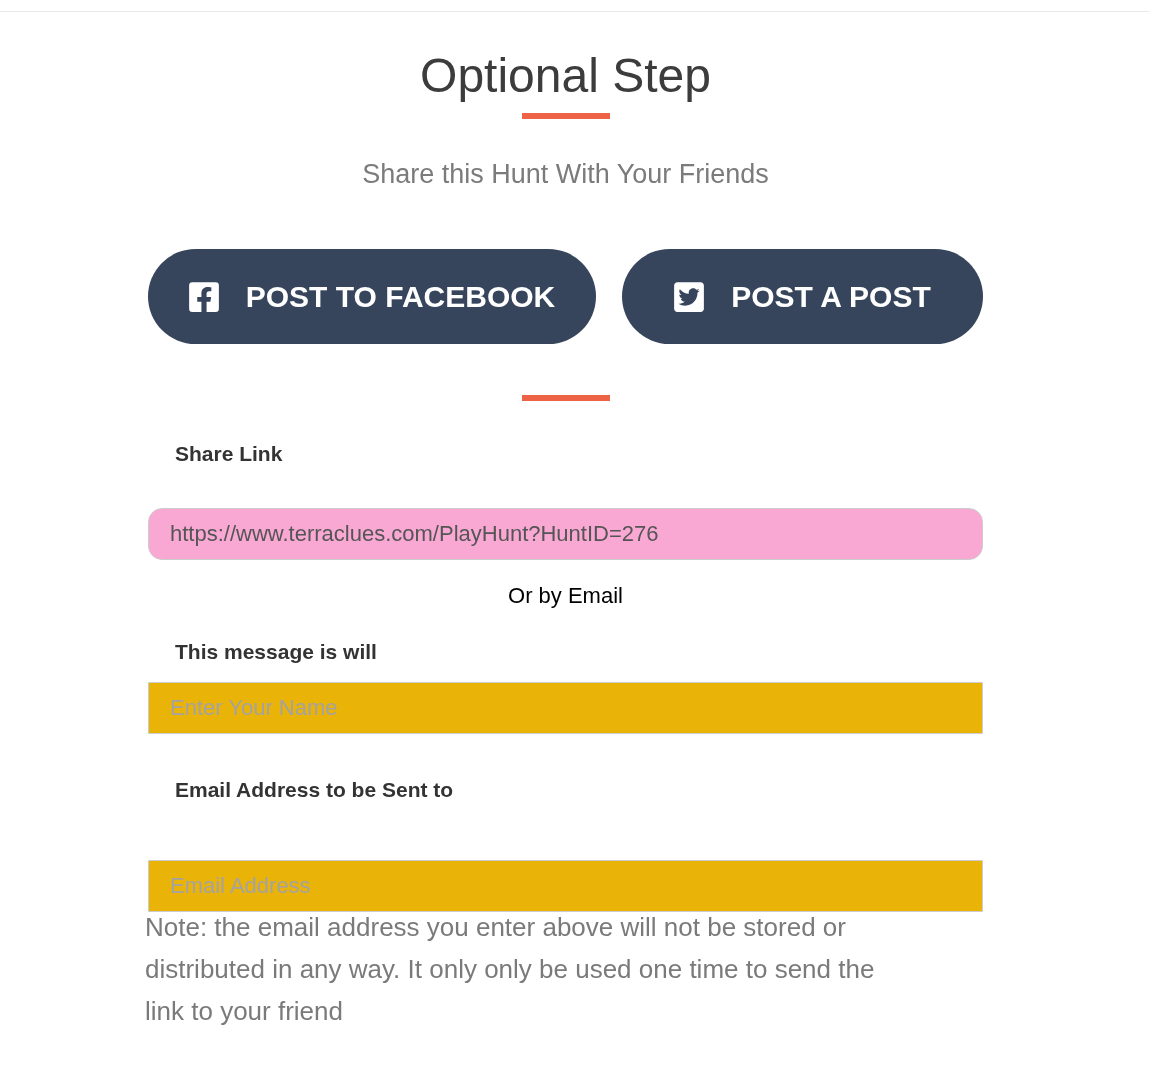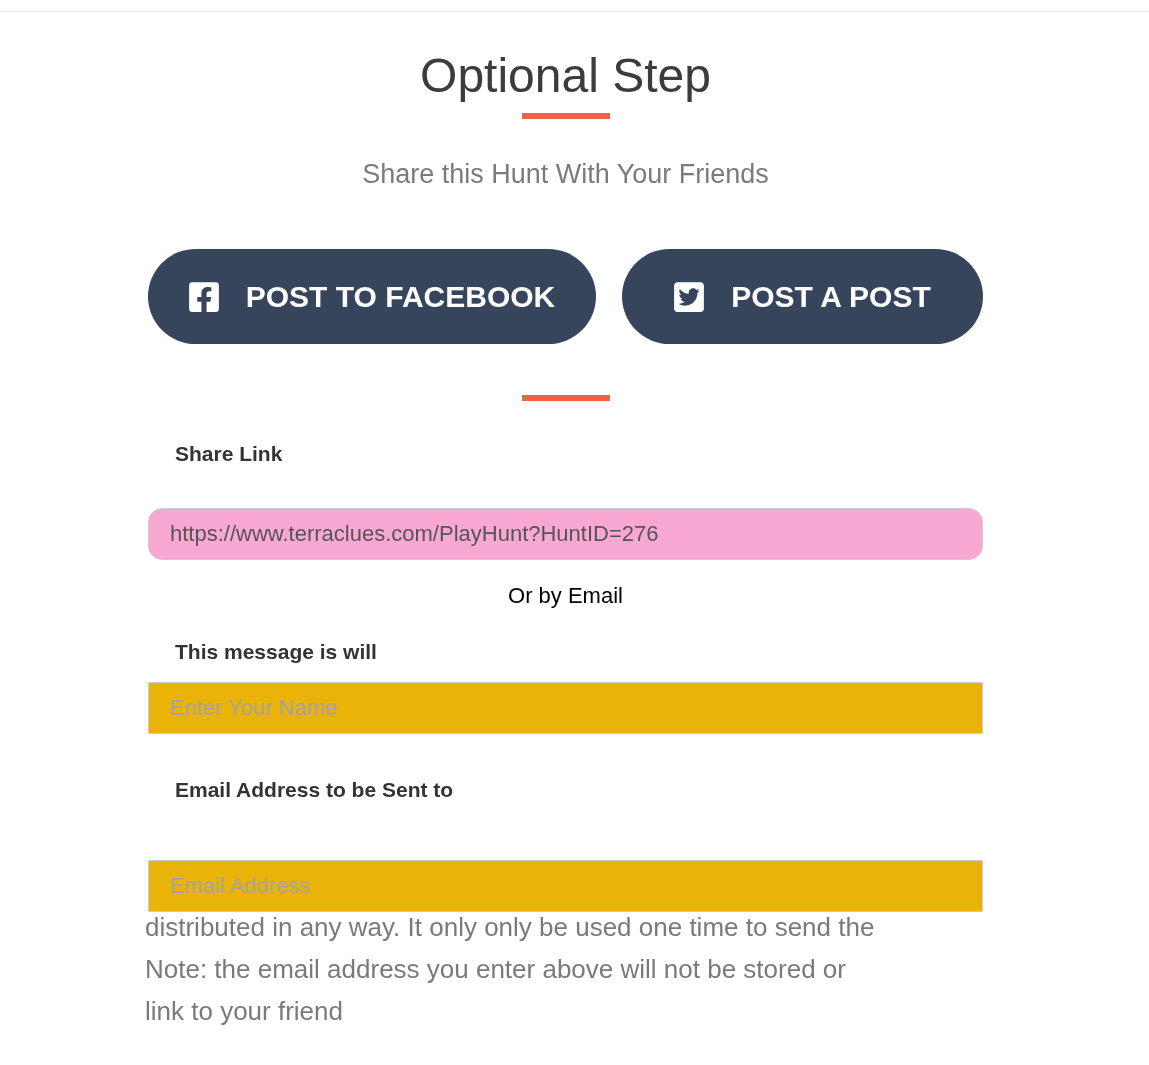--- a/index.html
+++ b/index.html
@@ -159,19 +159,19 @@
 
     <div class="or-by-email">Or by Email</div>
 
     <div class="field-label label-from">This message is will</div>
     <input class="text-input input-name" type="text" placeholder="Enter Your Name" style="">
 
     <div class="field-label label-email">Email Address to be Sent to</div>
     <input class="text-input input-email" type="text" placeholder="Email Address" style="">
 
     <div class="note">
+      <div>Note: the email address you enter above will not be stored or</div>
       <div>distributed in any way. It only only be used one time to send the</div>
-      <div>Note: the email address you enter above will not be stored or</div>
       <div>link to your friend</div>
     </div>
 
   </div>
 </div>
 
 </body></html>

